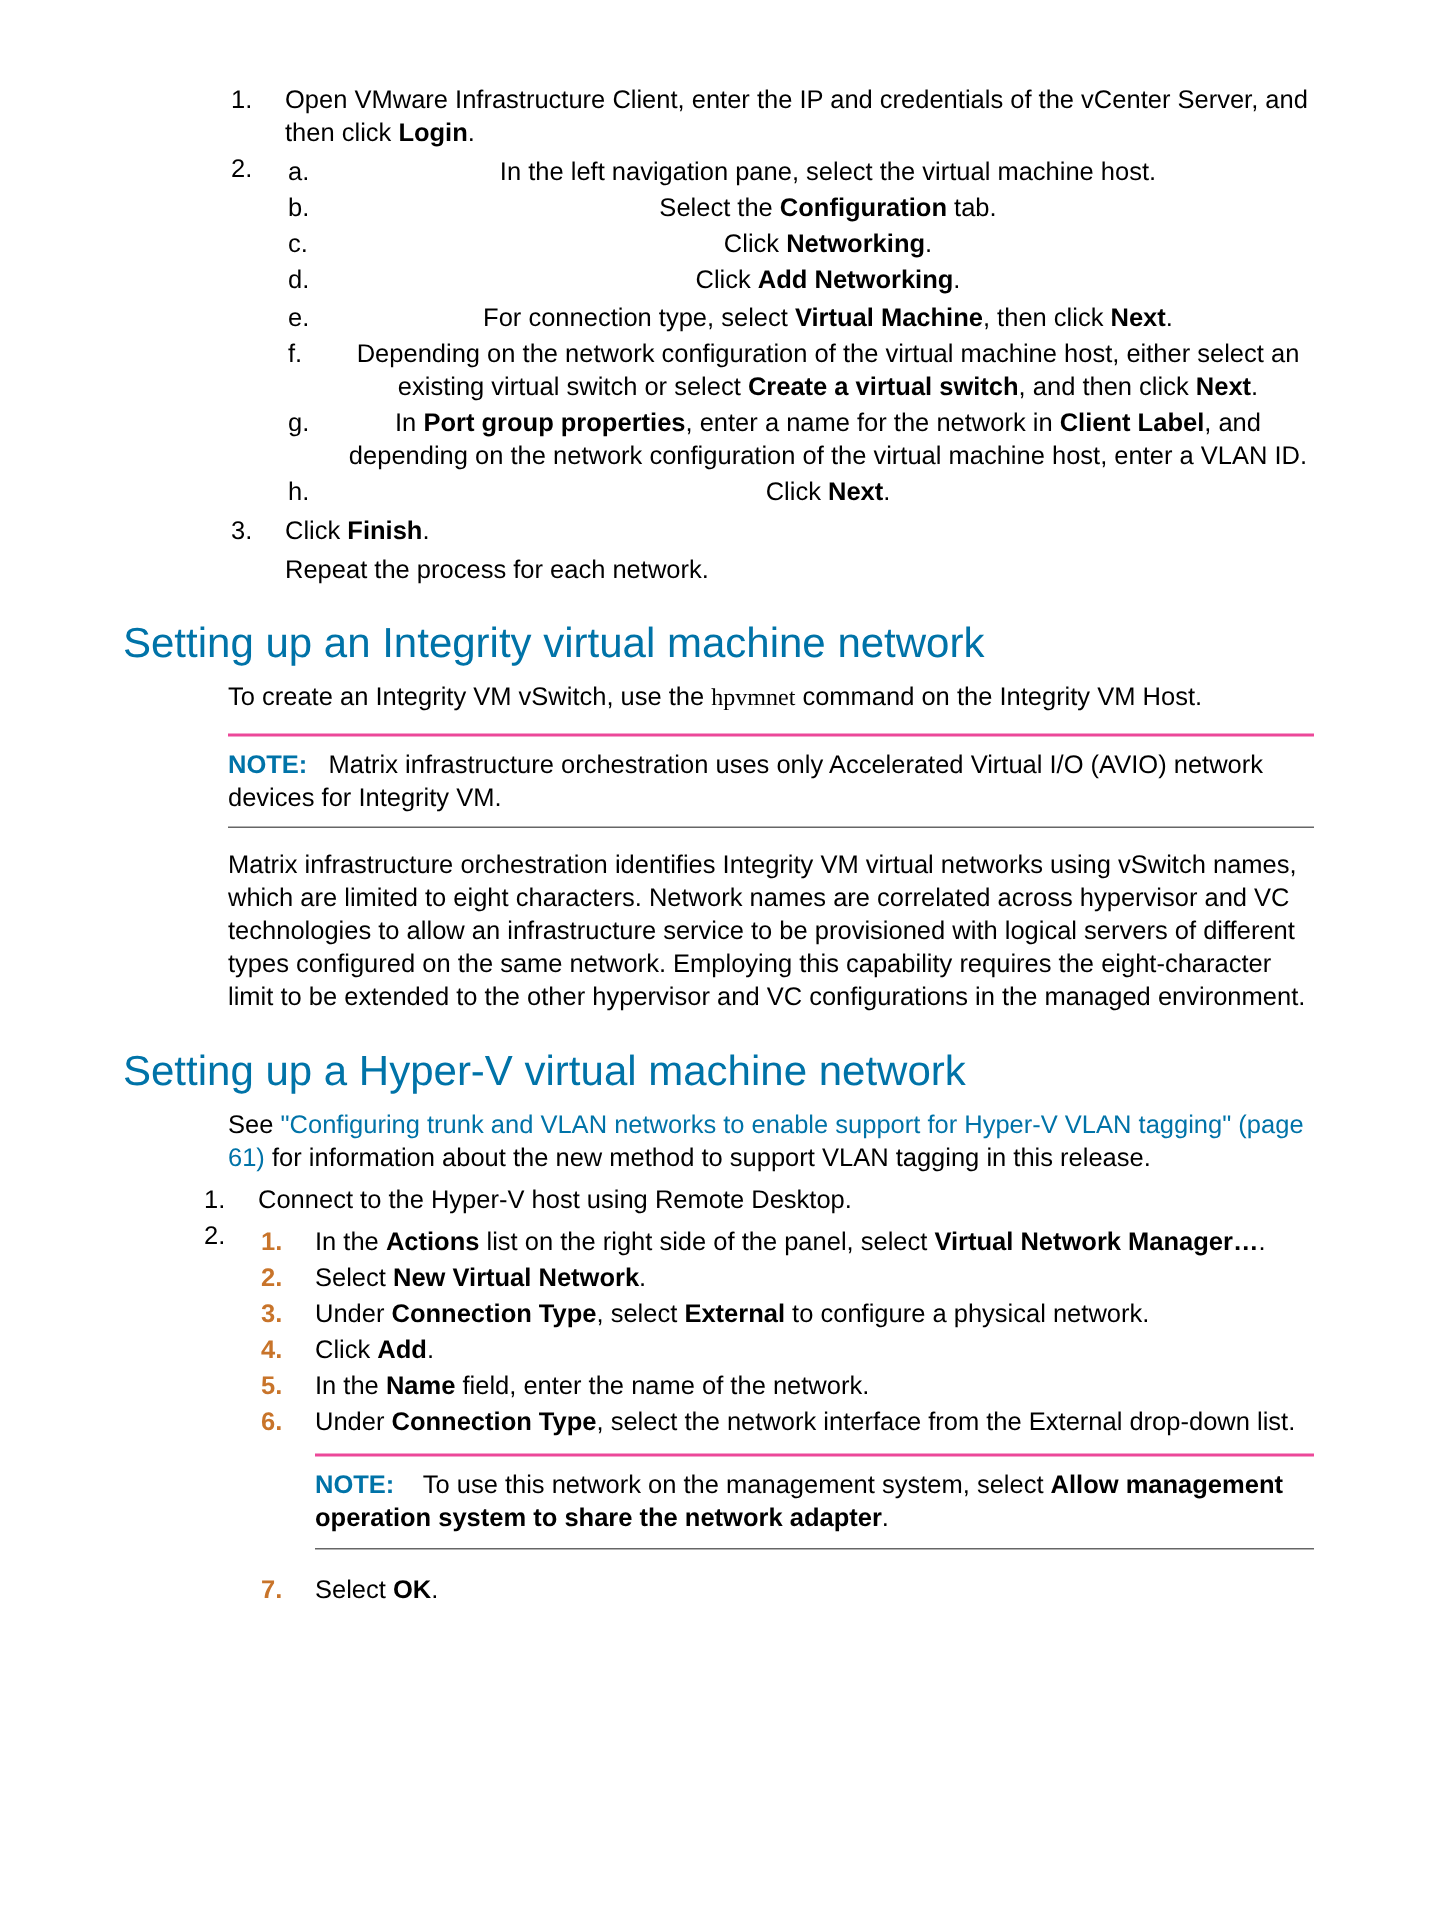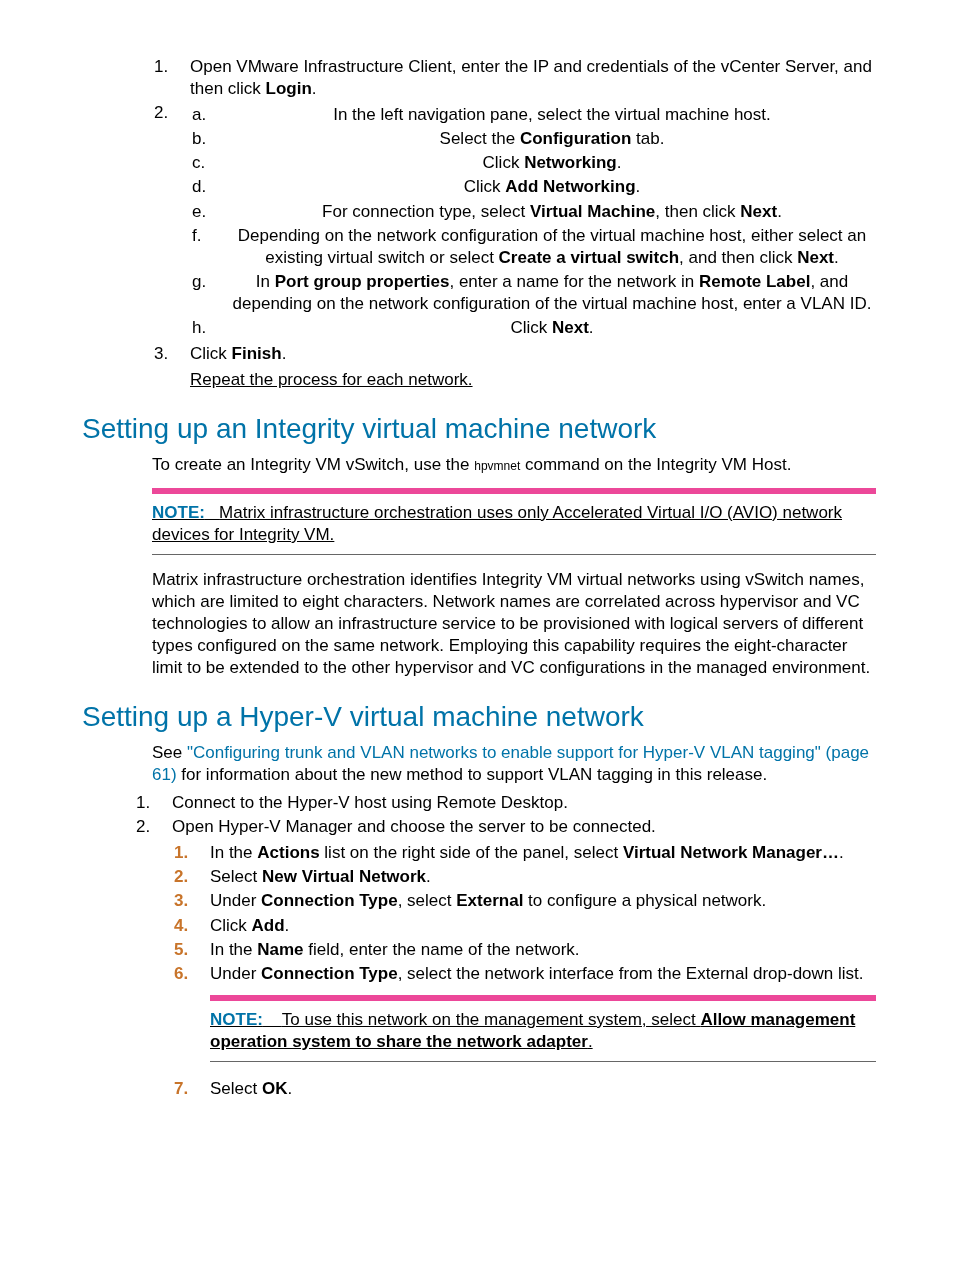--- a/index.html
+++ b/index.html
@@ -35,33 +35,32 @@
   h2 {
     font-size: 28px;
     font-weight: normal;
     color: #0073a8;
     margin: 20px 0 6px 0;
   }
 
   p { margin: 4px 0 12px 0; }
 
   .note-box {
-    border-top: 6px solid #ec4899;
+    border-top: 2px solid #ec4899;
     border-bottom: 1px solid #666;
     padding: 8px 0;
     margin: 10px 0 14px 0;
-    text-decoration: underline;
   }
   .note-label { color:#0073a8; font-weight:bold; }
   b { font-weight:bold; }
 
   a.link { color:#0073a8; text-decoration:underline; font-style:italic; }
   .xref { color:#0073a8; }
 
-  code { font-family:Liberation Sans, sans-serif; font-size:12px; }
+  code { font-family:Liberation Serif, serif; font-size:16px; }
 </style>
 </head>
 <body>
 
 <ol class="ol1 indent-l1">
   <li>
     <span class="num">1.</span>
     <span class="content"><span>Open VMware Infrastructure Client, enter the IP and credentials of the vCenter Server, and then click </span><b>Login</b><span>.</span></span>
   </li>
   <li>
@@ -87,33 +86,33 @@
         <li>
             <span class="num">e.</span>
             <span class="content"><span>For connection type, select </span><b>Virtual Machine</b><span>, then click </span><b>Next</b><span>.</span></span>
           </li>
         <li>
             <span class="num">f.</span>
             <span class="content"><span>Depending on the network configuration of the virtual machine host, either select an existing virtual switch or select </span><b>Create a virtual switch</b><span>, and then click </span><b>Next</b><span>.</span></span>
           </li>
         <li>
             <span class="num">g.</span>
-            <span class="content"><span>In </span><b>Port group properties</b><span>, enter a name for the network in </span><b>Remote Label</b><span>, and depending on the network configuration of the virtual machine host, enter a VLAN ID.</span></span>
+            <span class="content"><span>In </span><b>Port group properties</b><span>, enter a name for the network in </span><b>Client Label</b><span>, and depending on the network configuration of the virtual machine host, enter a VLAN ID.</span></span>
           </li>
         <li>
             <span class="num">h.</span>
             <span class="content"><span>Click </span><b>Next</b><span>.</span></span>
           </li>
       </ol>
     </span>
   </li>
   <li>
     <span class="num">3.</span>
     <span class="content"><span>Click </span><b>Finish</b><span>.</span>
-      <div style="margin-top:4px;text-decoration:underline;">Repeat the process for each network.</div>
+      <div style="margin-top:4px;">Repeat the process for each network.</div>
     </span>
   </li>
 </ol>
 
 <h2>Setting up an Integrity virtual machine network</h2>
 <div class="indent-body">
   <p><span>To create an Integrity VM vSwitch, use the </span><code>hpvmnet</code><span> command on the Integrity VM Host.</span></p>
 
   <div class="note-box">
     <span class="note-label">NOTE:</span>&nbsp;&nbsp;&nbsp;<span>Matrix infrastructure orchestration uses only Accelerated Virtual I/O (AVIO) network devices for Integrity VM.</span>
@@ -127,21 +126,20 @@
   <p style="margin-bottom:6px;"><span>See </span><span class="xref">"Configuring trunk and VLAN networks to enable support for Hyper-V VLAN tagging" (page 61)</span><span> for information about the new method to support VLAN tagging in this release.</span></p>
 
   <ol class="ol1" style="margin-left:-18px;">
     <li>
         <span class="num">1.</span>
         <span class="content">Connect to the Hyper-V host using Remote Desktop.</span>
       </li>
     <li>
         <span class="num">2.</span>
         <span class="content">
-      <span>Open Hyper-V Manager and choose the server to be connected.</span>
       <ol class="ol3" style="margin-top:4px;">
         <li>
               <span class="num">1.</span>
               <span class="content"><span>In the </span><b>Actions</b><span> list on the right side of the panel, select </span><b>Virtual Network Manager…</b><span>.</span></span>
             </li>
         <li>
               <span class="num">2.</span>
               <span class="content"><span>Select </span><b>New Virtual Network</b><span>.</span></span>
             </li>
         <li>

